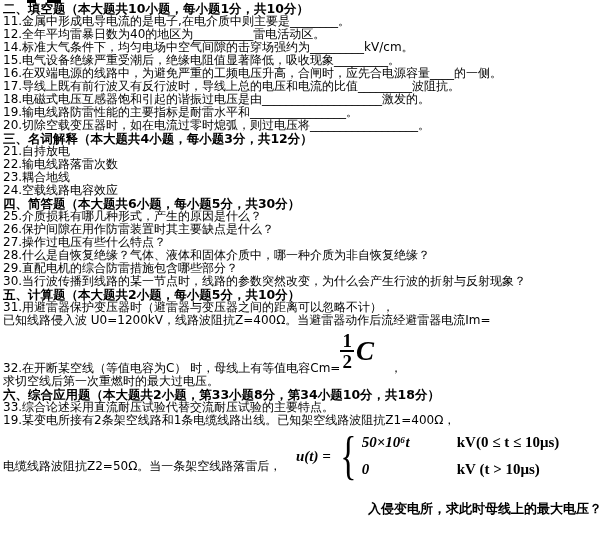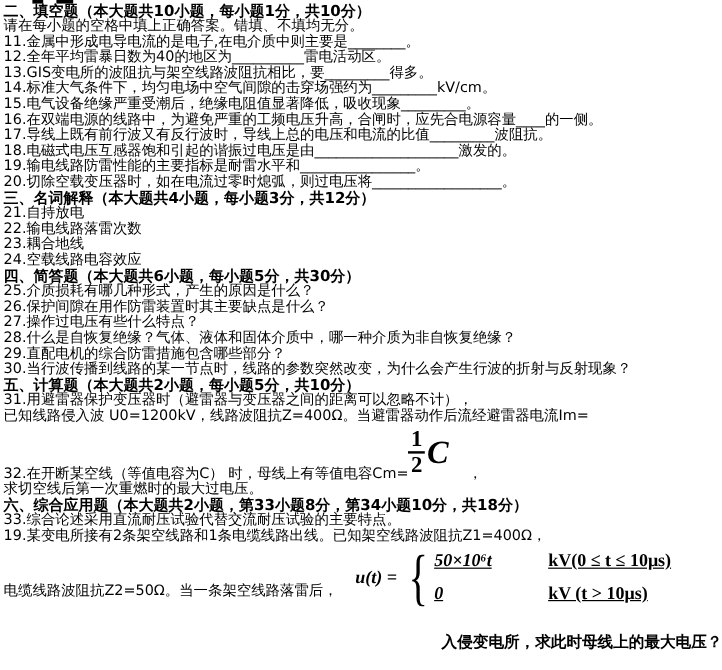--- a/index.html
+++ b/index.html
@@ -25,39 +25,37 @@
   .frac-coef{font-size:27px;font-style:italic;margin-left:2px;line-height:1;}
 
   
   .f-row{position:relative;height:52px;margin-top:4px;}
   .formula{position:absolute;left:293px;top:0;display:flex;align-items:center;
            font-family:"Liberation Serif","DejaVu Serif",serif;
            font-weight:bold;font-size:15px;}
   .f-lhs{font-style:italic;margin-right:5px;}
   .f-brace{font-size:52px;font-weight:400;line-height:50px;
            transform:scaleX(.65);margin-right:1px;}
-  .f-cases{display:grid;grid-template-columns:95px auto;row-gap:10px;text-decoration:underline;}
+  .f-cases{display:grid;grid-template-columns:95px auto;row-gap:10px;}
   .f-expr{font-style:italic;}
   .f-left-text{position:absolute;left:0;top:27px;font-size:12px;white-space:nowrap;}
 
   .final-line{font-weight:bold;font-size:13px;margin-top:17px;white-space:nowrap;text-align:right;}
 </style>
 </head>
 <body>
 
 <div class="page">
 
   <div class="frag"></div>
   <div class="frag2"></div>
 
   <div class="line heading">二、填空题（本大题共10小题，每小题1分，共10分）</div>
-  <div class="line">请在每小题的空格中填上正确答案。错填、不填均无分。</div>
   <div class="line">11.金属中形成电导电流的是电子,在电介质中则主要是________。</div>
   <div class="line">12.全年平均雷暴日数为40的地区为__________雷电活动区。</div>
-  <div class="line">13.GIS变电所的波阻抗与架空线路波阻抗相比，要_________得多。</div>
   <div class="line">14.标准大气条件下，均匀电场中空气间隙的击穿场强约为_________kV/cm。</div>
   <div class="line">15.电气设备绝缘严重受潮后，绝缘电阻值显著降低，吸收现象_________。</div>
   <div class="line">16.在双端电源的线路中，为避免严重的工频电压升高，合闸时，应先合电源容量____的一侧。</div>
   <div class="line">17.导线上既有前行波又有反行波时，导线上总的电压和电流的比值_________波阻抗。</div>
   <div class="line">18.电磁式电压互感器饱和引起的谐振过电压是由____________________激发的。</div>
   <div class="line">19.输电线路防雷性能的主要指标是耐雷水平和________________。</div>
   <div class="line">20.切除空载变压器时，如在电流过零时熄弧，则过电压将__________________。</div>
 
   <div class="line heading">三、名词解释（本大题共4小题，每小题3分，共12分）</div>
   <div class="line">21.自持放电</div>

